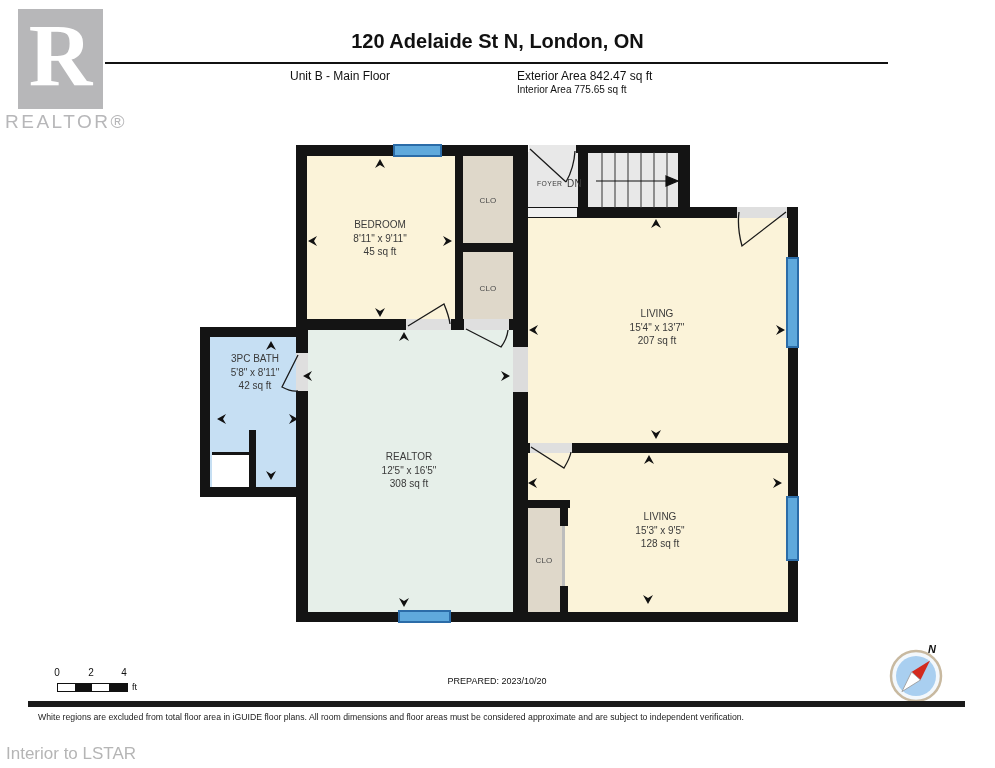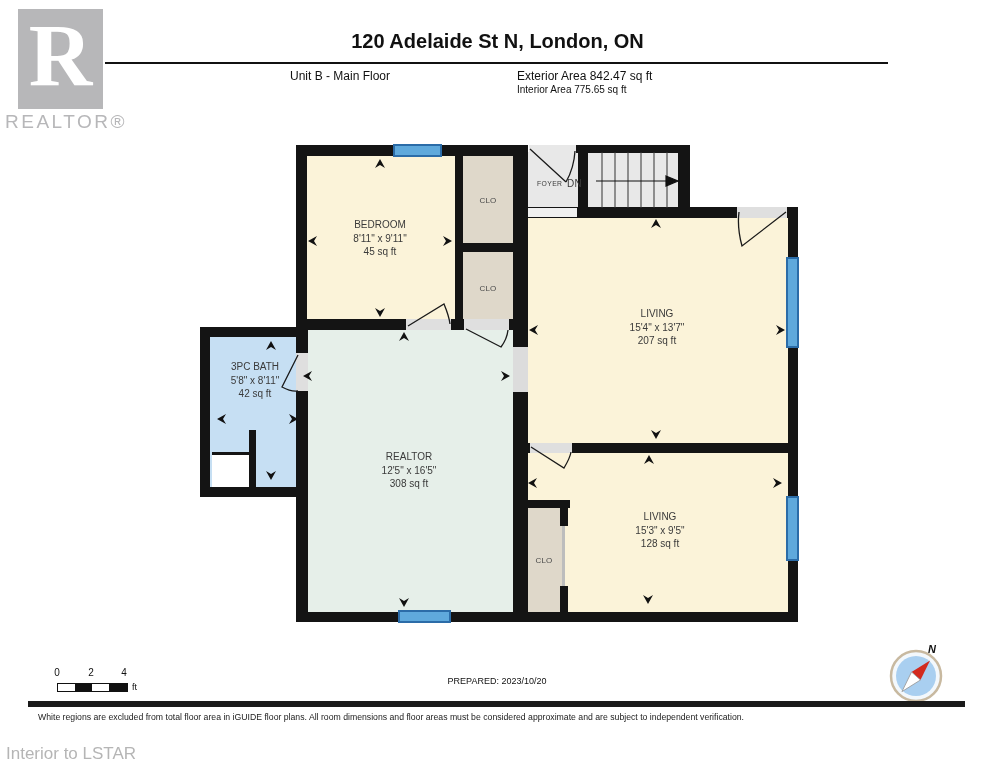--- a/index.html
+++ b/index.html
@@ -160,21 +160,21 @@
   <div class="room-label" style="left:380px;top:238px">
     <div>BEDROOM</div>
     <div>8'11" x 9'11"</div>
     <div>45 sq ft</div>
   </div>
   <div class="room-label" style="left:657px;top:327px">
     <div>LIVING</div>
     <div>15'4" x 13'7"</div>
     <div>207 sq ft</div>
   </div>
-  <div class="room-label" style="left:255px;top:380px">
+  <div class="room-label" style="left:255px;top:372px">
     <div>3PC BATH</div>
     <div>5'8" x 8'11"</div>
     <div>42 sq ft</div>
   </div>
   <div class="room-label" style="left:409px;top:470px">
     <div>REALTOR</div>
     <div>12'5" x 16'5"</div>
     <div>308 sq ft</div>
   </div>
   <div class="room-label" style="left:660px;top:530px">

